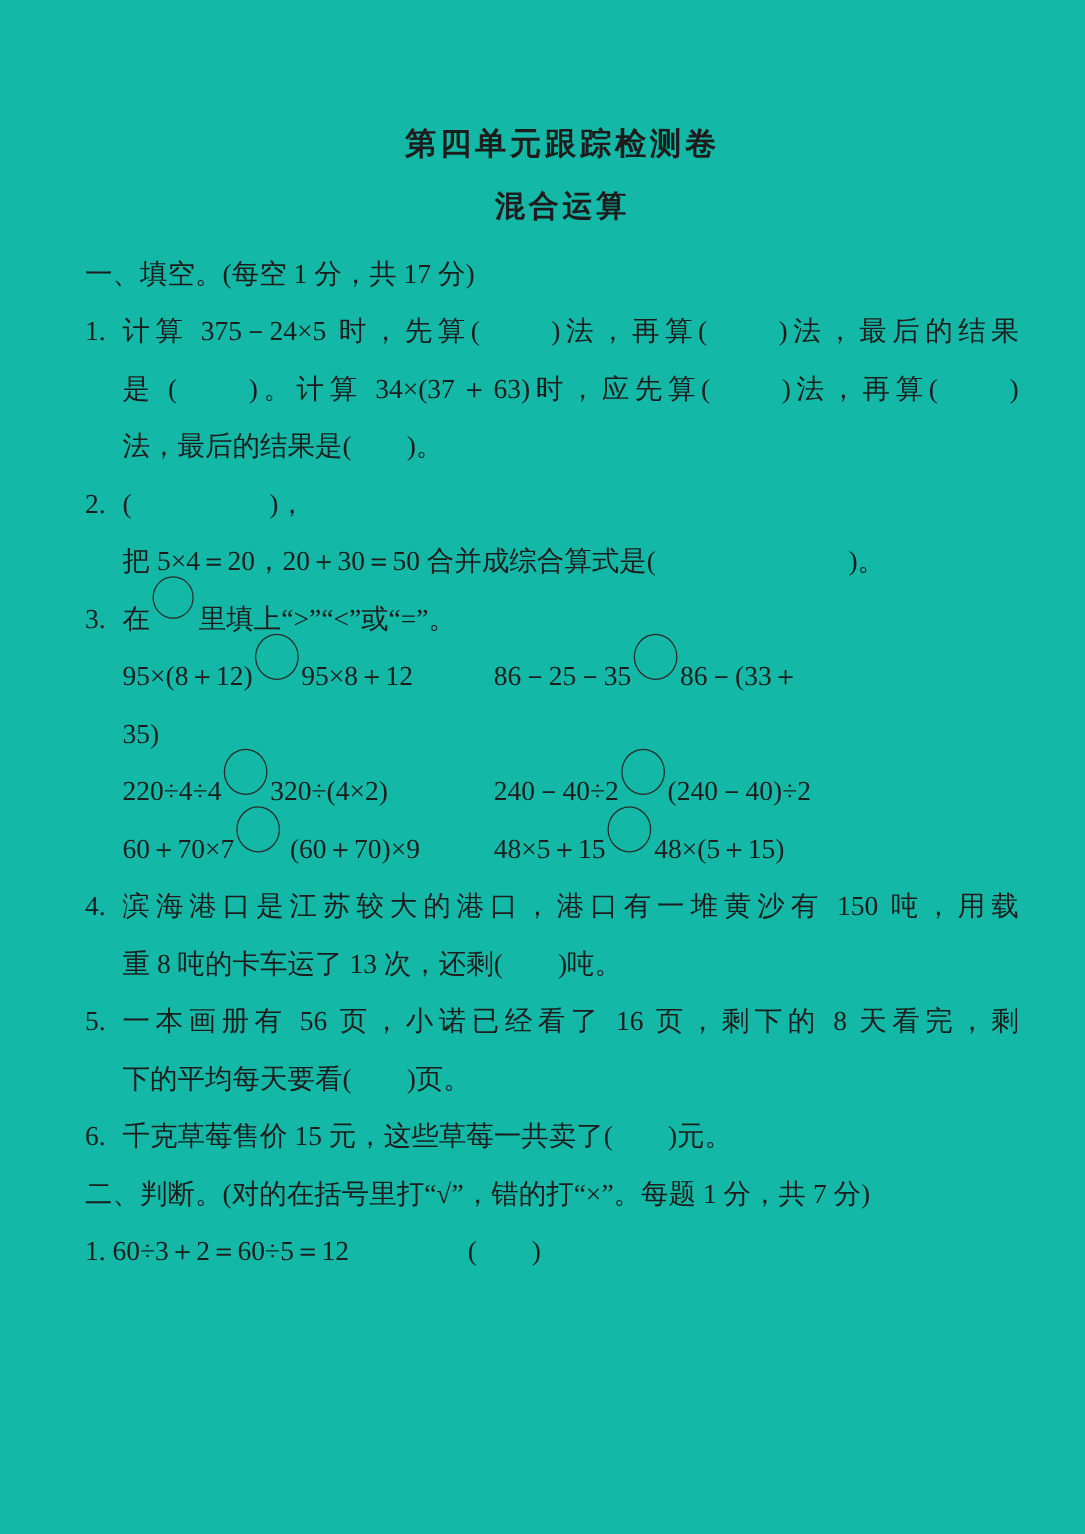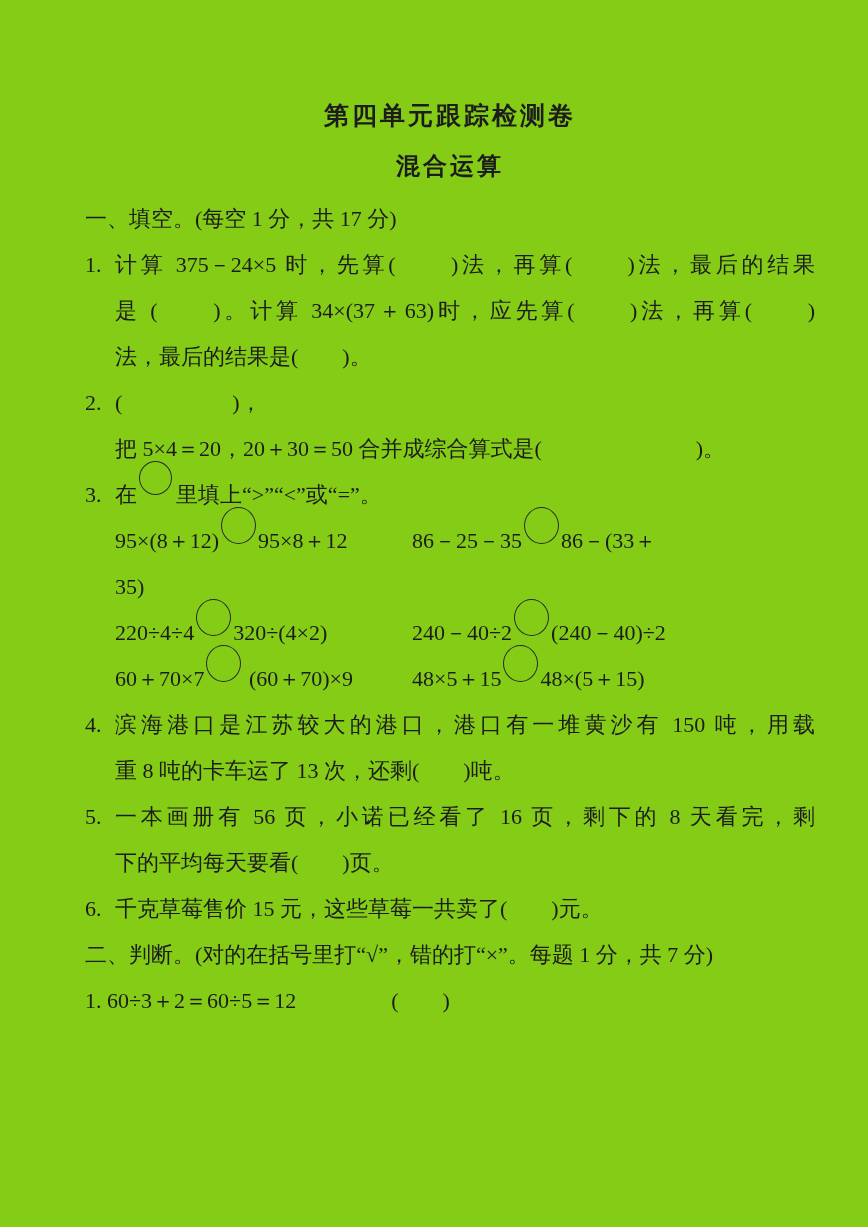--- a/index.html
+++ b/index.html
@@ -4,32 +4,32 @@
 <style>
   html, body { margin: 0; padding: 0; }
   body {
     width: 868px; height: 1227px;
     background: #ffffff;
     color: #1c1c1c;
     font-family: "Liberation Serif", "DejaVu Serif", serif;
     font-size: 22px;
     overflow: hidden;
   }
-  .page { position: relative; width: 868px; height: 1227px; background: #84cc16; }
+  .page { position: relative; width: 868px; height: 1227px; background: #14b8a6; }
 
   .title-wrap { padding-top: 96px; text-align: center; position: relative; left: 16px; }
   .doc-title {
     font-size: 25px; font-weight: bold; line-height: 40px; letter-spacing: 3px;
   }
   .doc-subtitle {
     font-size: 24px; font-weight: bold; line-height: 40px; letter-spacing: 3px;
     margin-top: 10px;
   }
 
-  .content { margin: 10px 53px 0 85px; }
+  .content { margin: 10px 53px 0 68px; }
   .line { line-height: 46px; white-space: pre-wrap; }
   .heading { line-height: 46px; }
 
   .q { position: relative; padding-left: 30px; }
   .qnum { position: absolute; left: 0; top: 0; line-height: 46px; }
 
   
   .jfull { text-align: justify; text-align-last: justify; }
 
   

